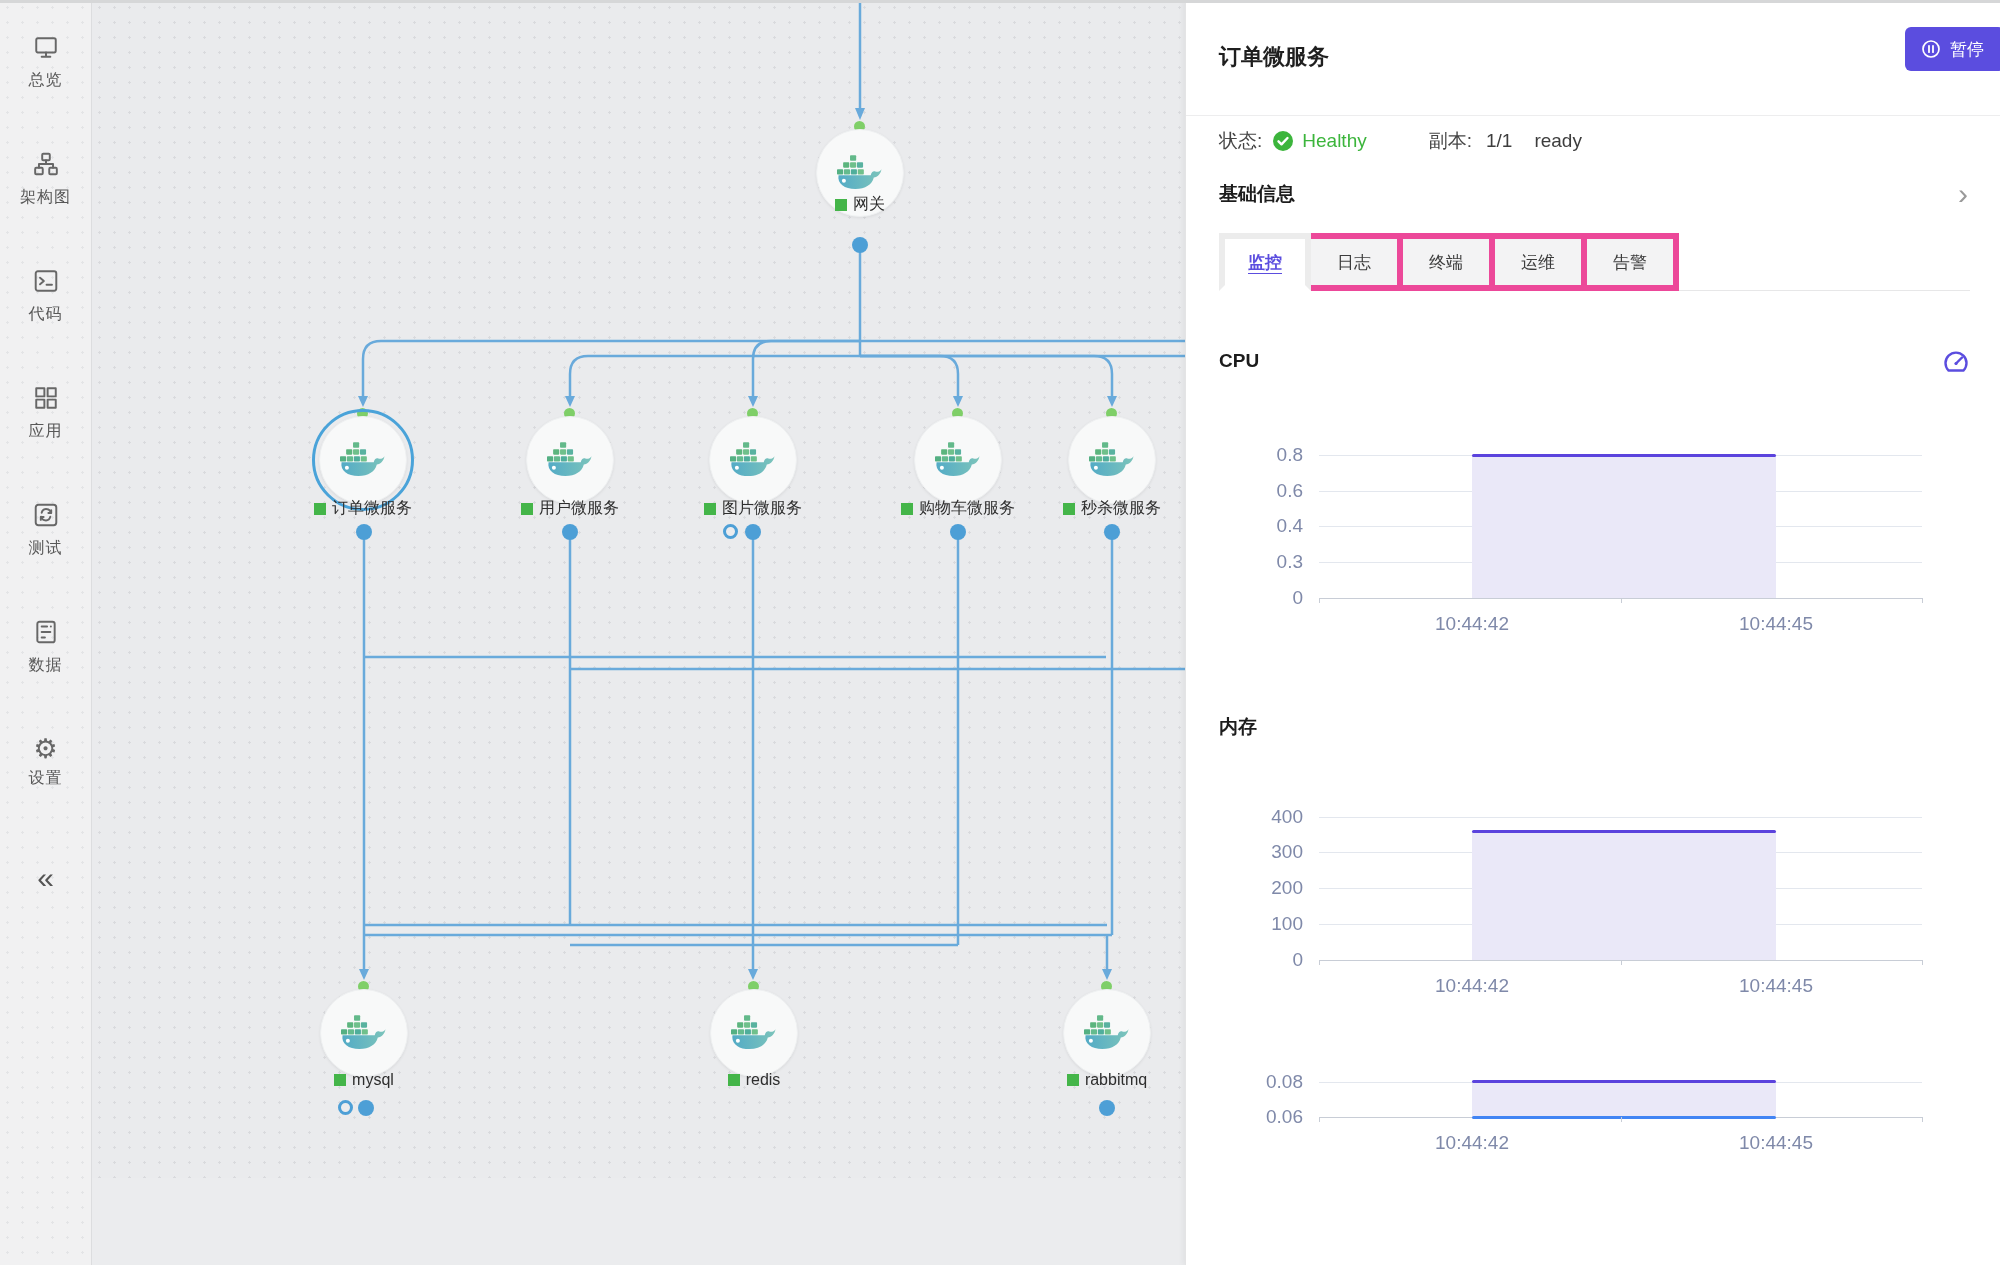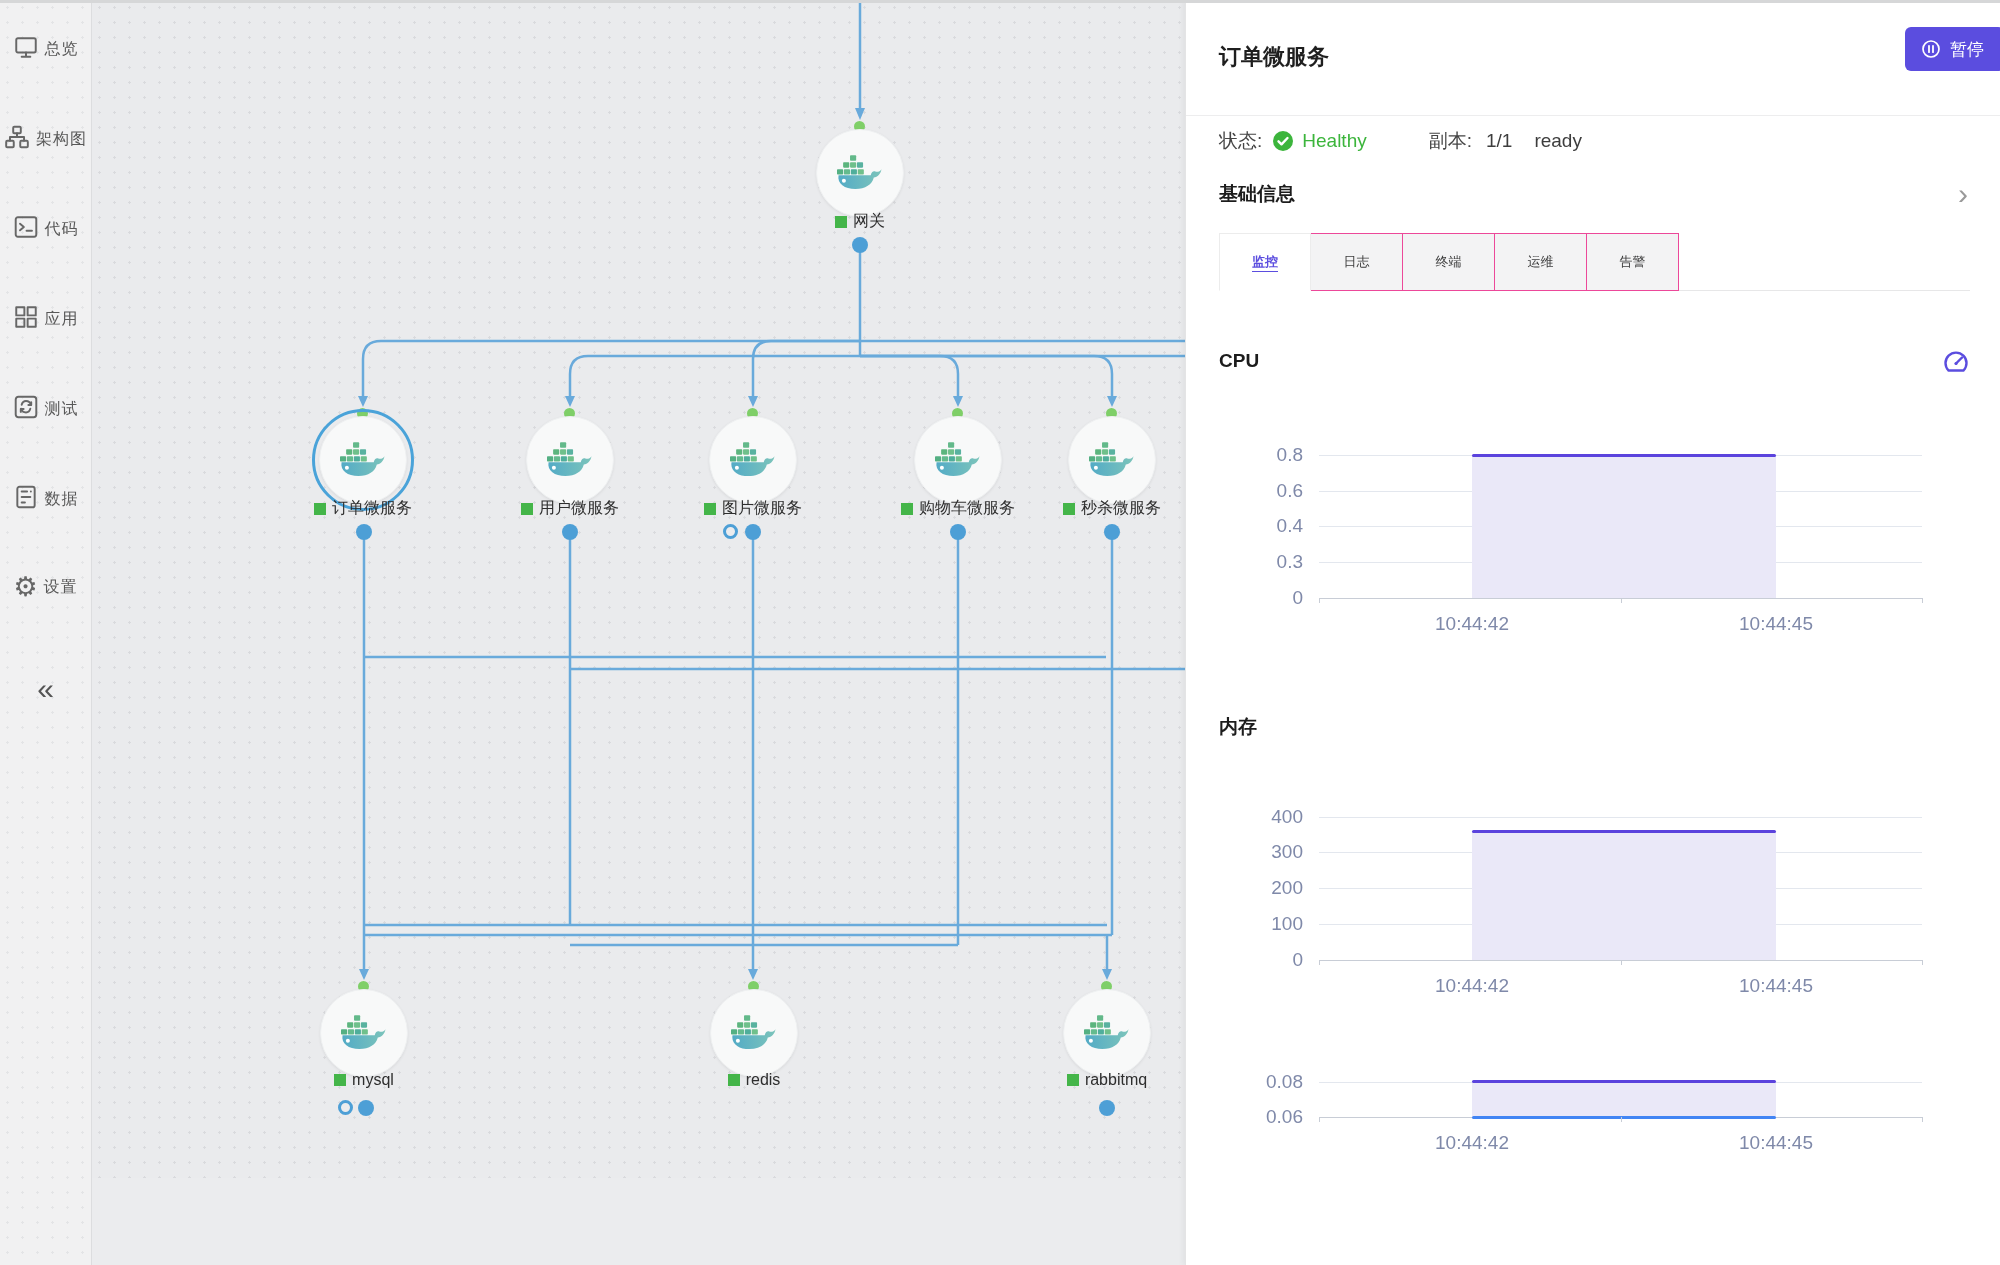--- a/index.html
+++ b/index.html
@@ -6,21 +6,21 @@
   html,body { width:2000px; height:1265px; overflow:hidden;
     font-family:"Liberation Sans","DejaVu Sans",sans-serif; background:#ebecee; }
   .top-hairline { position:absolute; left:0; top:0; width:2000px; height:3px; background:#d6d7d8; z-index:60; }
   .app { display:flex; width:2000px; height:1265px; }
 
   
   .sidebar { width:92px; height:100%; background:#f1f1f2;
     background-image:radial-gradient(circle,#e3e4e6 1.2px,transparent 1.4px); background-size:15px 15px;
     border-right:1px solid #dcdddf; display:flex; flex-direction:column; align-items:center;
     padding-top:34px; flex-shrink:0; }
-  .side-item { display:flex; align-items:center; gap:6px; margin-bottom:60px; cursor:pointer; }
+  .side-item { display:flex; flex-direction:column; align-items:center; gap:6px; margin-bottom:60px; cursor:pointer; }
   .side-item svg { stroke:#676767; fill:none; stroke-width:1.8; stroke-linecap:round; stroke-linejoin:round; }
   .side-label { font-size:16px; color:#585858; letter-spacing:1px; }
   .gear-glyph { font-size:27px; color:#676767; line-height:26px; }
   .collapse-btn { font-size:30px; color:#555; margin-top:12px; cursor:pointer; }
 
   
   .main { width:1093px; height:100%; position:relative; flex-shrink:0; }
   .topbar { height:87px; background:#f0f1f2;
     background-image:radial-gradient(circle,#e2e3e5 1.2px,transparent 1.4px); background-size:15px 15px;
     border-bottom:1px solid #dfe1e3; display:flex; align-items:center; padding-left:33px; }
@@ -55,22 +55,22 @@
   .status-row { margin-top:38px; display:flex; align-items:center; font-size:19px; color:#454545; }
   .status-row .healthy { color:#3cb53c; margin-left:8px; font-size:19px; }
   .check-ic { margin-left:10px; display:inline-flex; }
   .rep-label { margin-left:62px; }
   .rep-val { margin-left:14px; color:#3d3d3d; }
   .rep-state { margin-left:22px; color:#3d3d3d; }
   .basic-row { margin-top:27px; display:flex; align-items:center; justify-content:space-between; }
   .basic-title { font-size:19px; font-weight:bold; color:#1c1c1c; }
   .chev { font-size:30px; color:#9a9a9a; line-height:20px; cursor:pointer; padding-right:2px; }
   .tabs { margin-top:26px; display:flex; border-bottom:1px solid #e7e7e8; }
-  .tab { min-width:92px; height:58px; background:#f3f3f4; border:1px solid #ec4899; margin-bottom:-1px;
-    display:flex; align-items:center; justify-content:center; font-size:13px; color:#3c3c3c; cursor:pointer; }
+  .tab { min-width:92px; height:58px; background:#f3f3f4; border:6px solid #ec4899; margin-bottom:-1px;
+    display:flex; align-items:center; justify-content:center; font-size:17px; color:#3c3c3c; cursor:pointer; }
   .tab + .tab { border-left:none; }
   .tab.active { background:#fff; border-color:#ececec #ececec #fff #ececec; color:#5b4ddf; font-weight:bold;
     text-decoration:underline; text-underline-offset:5px; }
 
   .sect { margin-top:56px; display:flex; align-items:center; justify-content:space-between; }
   .sect-2 { margin-top:70px; } .sect-3 { margin-top:70px; }
   .sect-title { font-size:19px; font-weight:bold; color:#1c1c1c; }
   .gauge { display:inline-flex; cursor:pointer; }
 
   .chart { position:relative; margin-left:100px; width:603px; }
@@ -214,21 +214,21 @@
         <path d="M272 935 H1020"></path>
         <path d="M478 945 H866"></path>
       </svg>
 
       <div class="dot-green" style="left:762px;top:121px"></div>
       <div class="node" style="left:724px;top:129px">
         <svg width="46" height="36">
             <use href="#docker"></use>
           </svg>
       </div>
-      <div class="node-label" style="left:668px;top:211px">
+      <div class="node-label" style="left:668px;top:194px">
         <span class="sq"></span>
           <span>网关</span>
       </div>
       <div class="dot-blue" style="left:760px;top:237px"></div>
 
       <div class="dot-green" style="left:265px;top:408px"></div>
       <div class="node sel" style="left:227px;top:416px">
         <svg width="46" height="36">
             <use href="#docker"></use>
           </svg>

